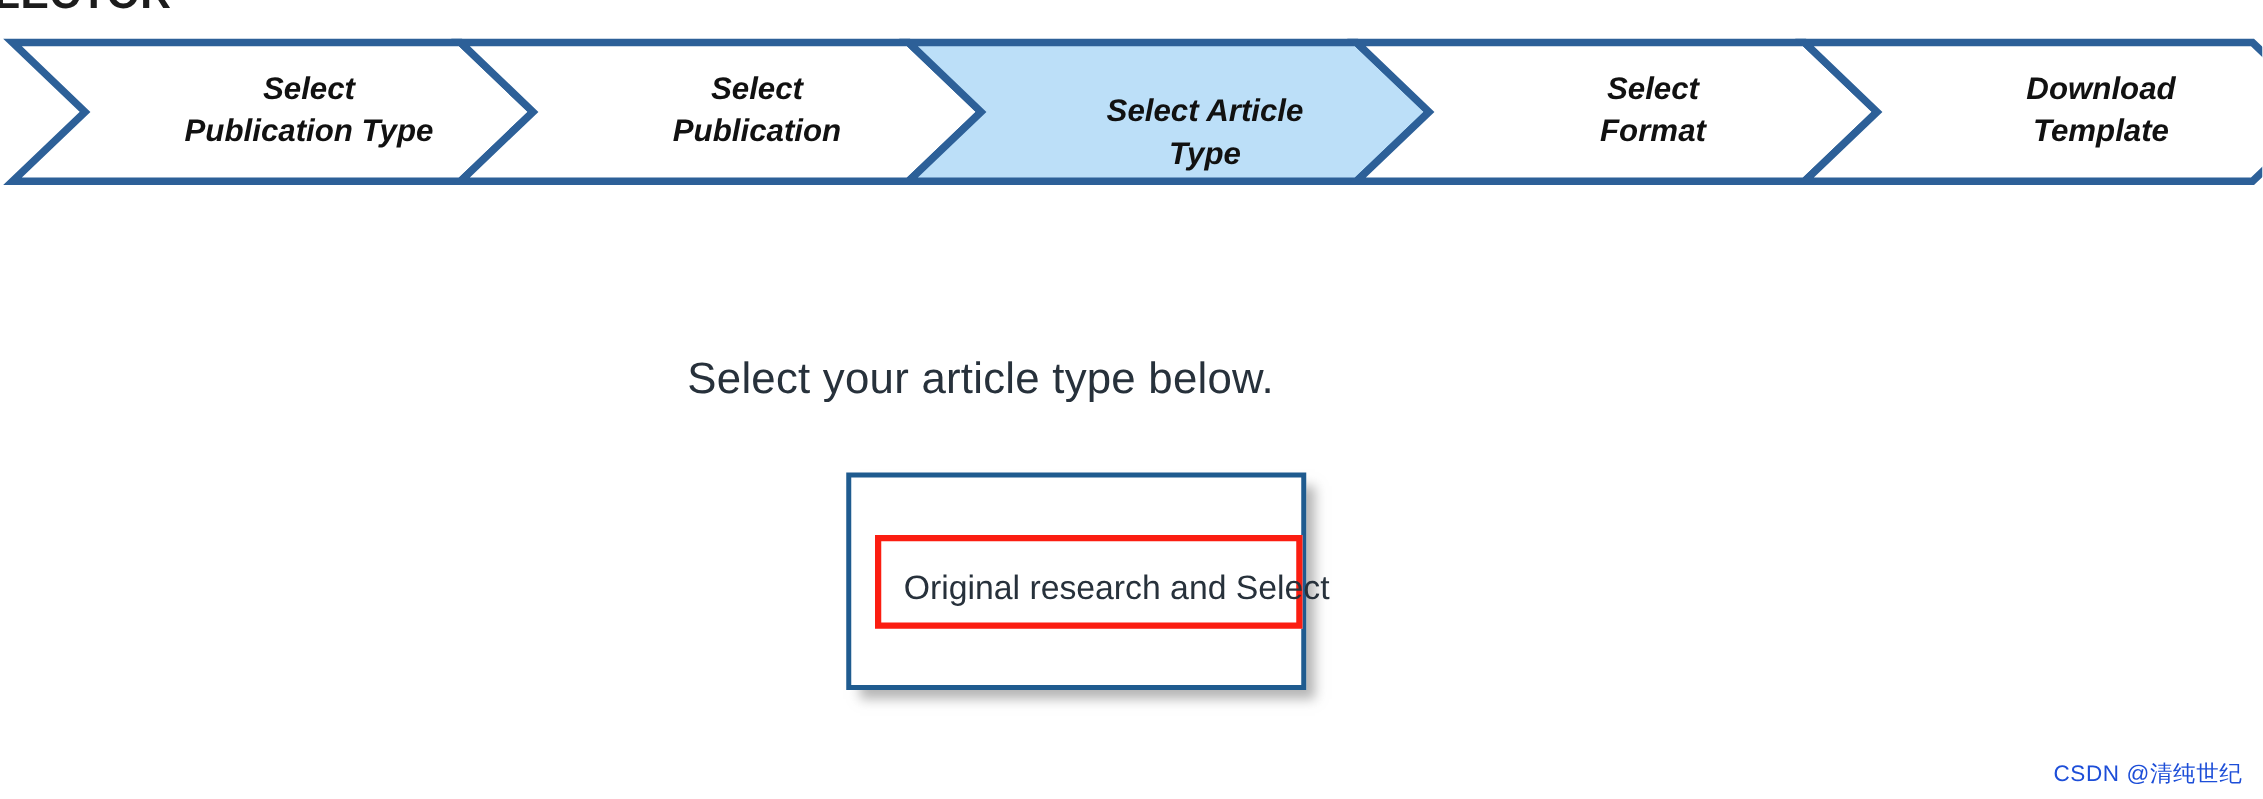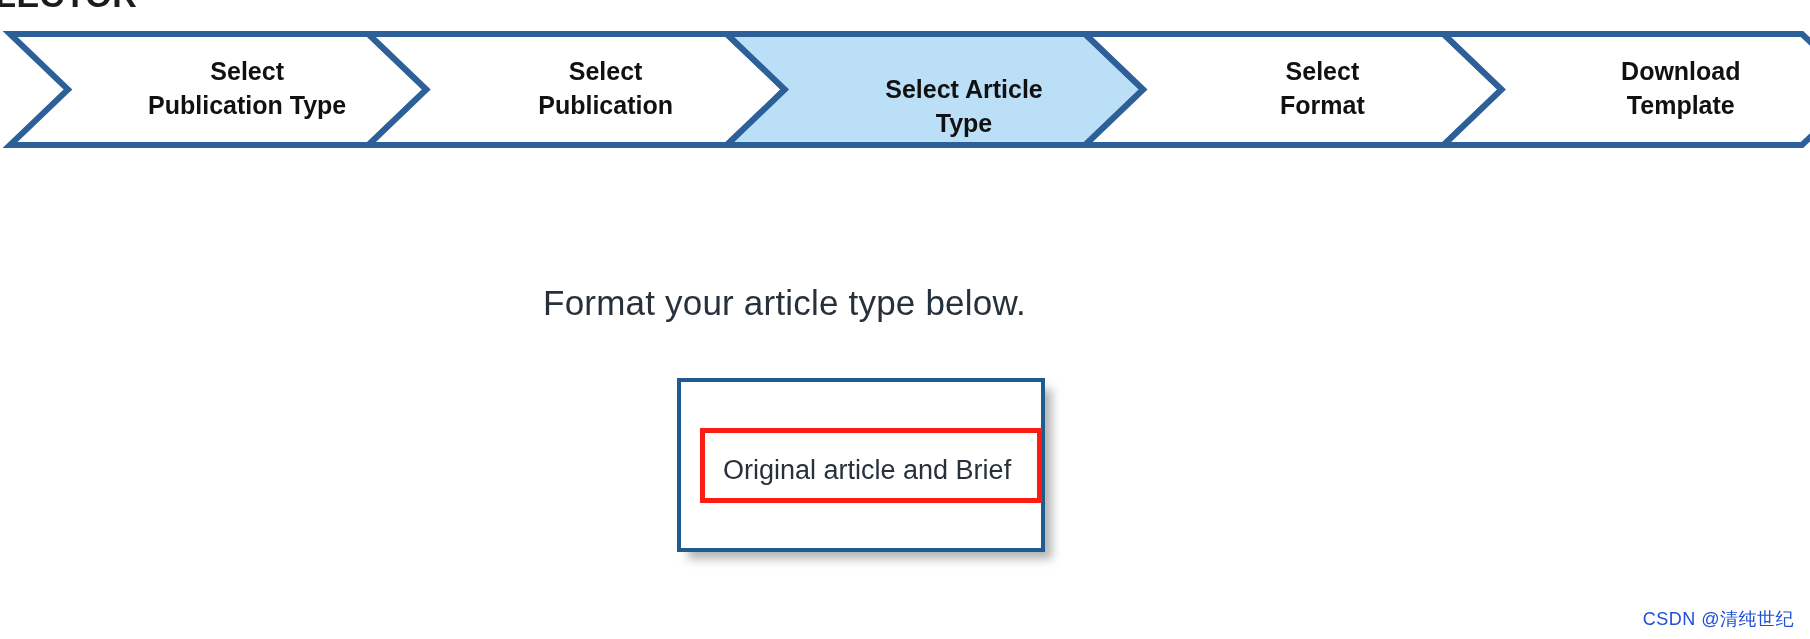--- a/index.html
+++ b/index.html
@@ -30,20 +30,21 @@
     line-height: 1;
   }
 
   
   #stepbar {
     position: absolute;
     left: 0;
     top: 27px;
     width: 1810px;
     height: 125px;
+    font-style: italic;
   }
   #stepbar svg {
     display: block;
     width: 1810px;
     height: 125px;
   }
   .step-label {
     position: absolute;
     text-align: center;
     font-size: 25px;
@@ -139,21 +140,21 @@
 Publication</div>
       <div class="step-label" style="left: 764px; width: 400px; top: 28px; margin-top: 18px;">Select Article
 Type</div>
       <div class="step-label" style="left: 1122.4px; width: 400px; top: 28px;">Select
 Format</div>
       <div class="step-label" style="left: 1480.8px; width: 400px; top: 28px;">Download
 Template</div>
     </div>
 </div>
 
-<div id="instruction">Format your article type below.</div>
+<div id="instruction">Select your article type below.</div>
 
 <div id="option-card"></div>
 
 <div id="option-highlight">
-  <div id="option-label">Original article and Brief</div>
+  <div id="option-label">Original research and Select</div>
 </div>
 
 <div id="watermark">CSDN @清纯世纪</div>
 
 </body></html>

